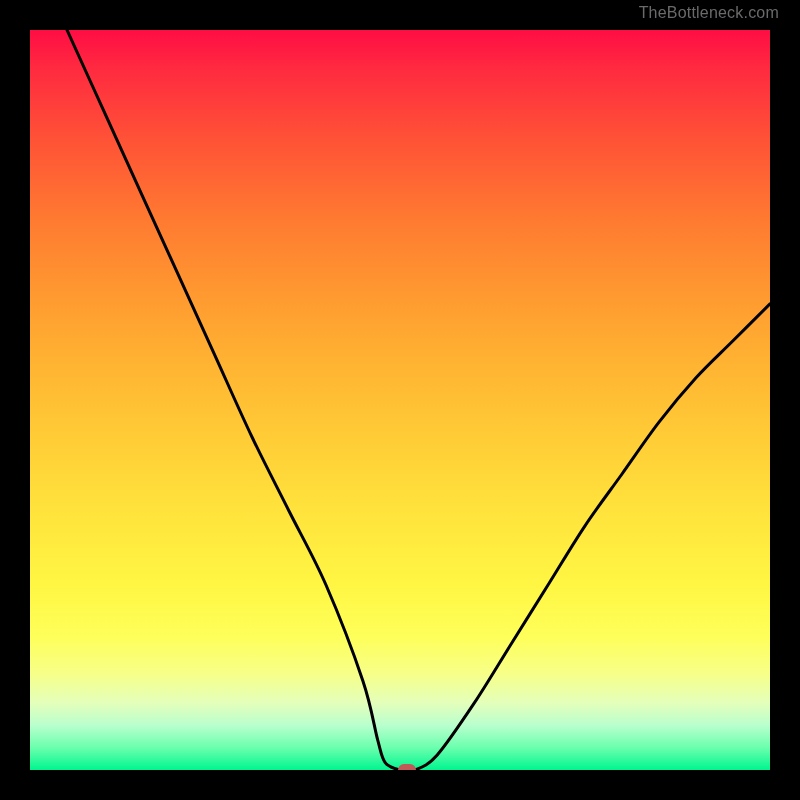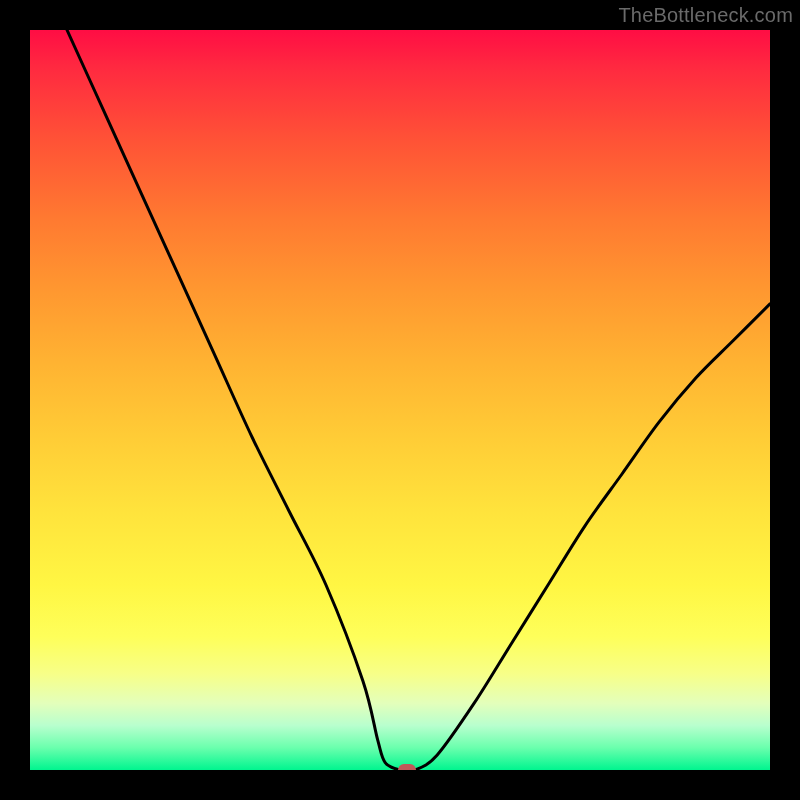--- a/index.html
+++ b/index.html
@@ -61,23 +61,23 @@
     position: absolute;
     width: 18px;
     height: 12px;
     background: #c15959;
     border-radius: 6px;
     transform: translate(-50%, -50%);
   }
   .watermark {
     position: absolute;
     top: 4px;
-    right: 7px;
+    right: 21px;
     color: #6a6a6a;
-    font-size: 20px;
+    font-size: 16px;
     font-weight: 500;
     letter-spacing: 0.2px;
   }
 </style>
 </head>
 <body>
 
 <div class="chart-container">
 
   <div class="plot-area">

